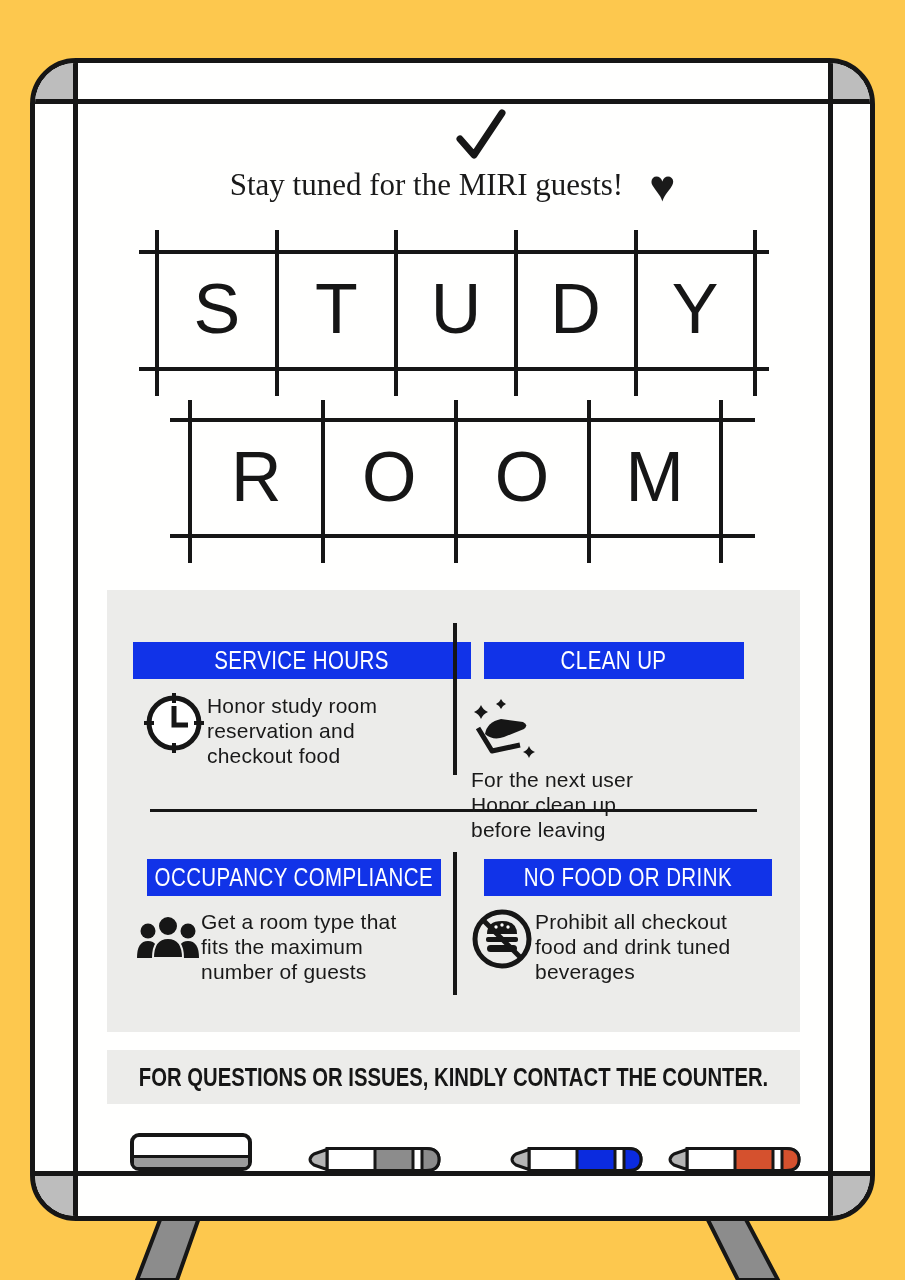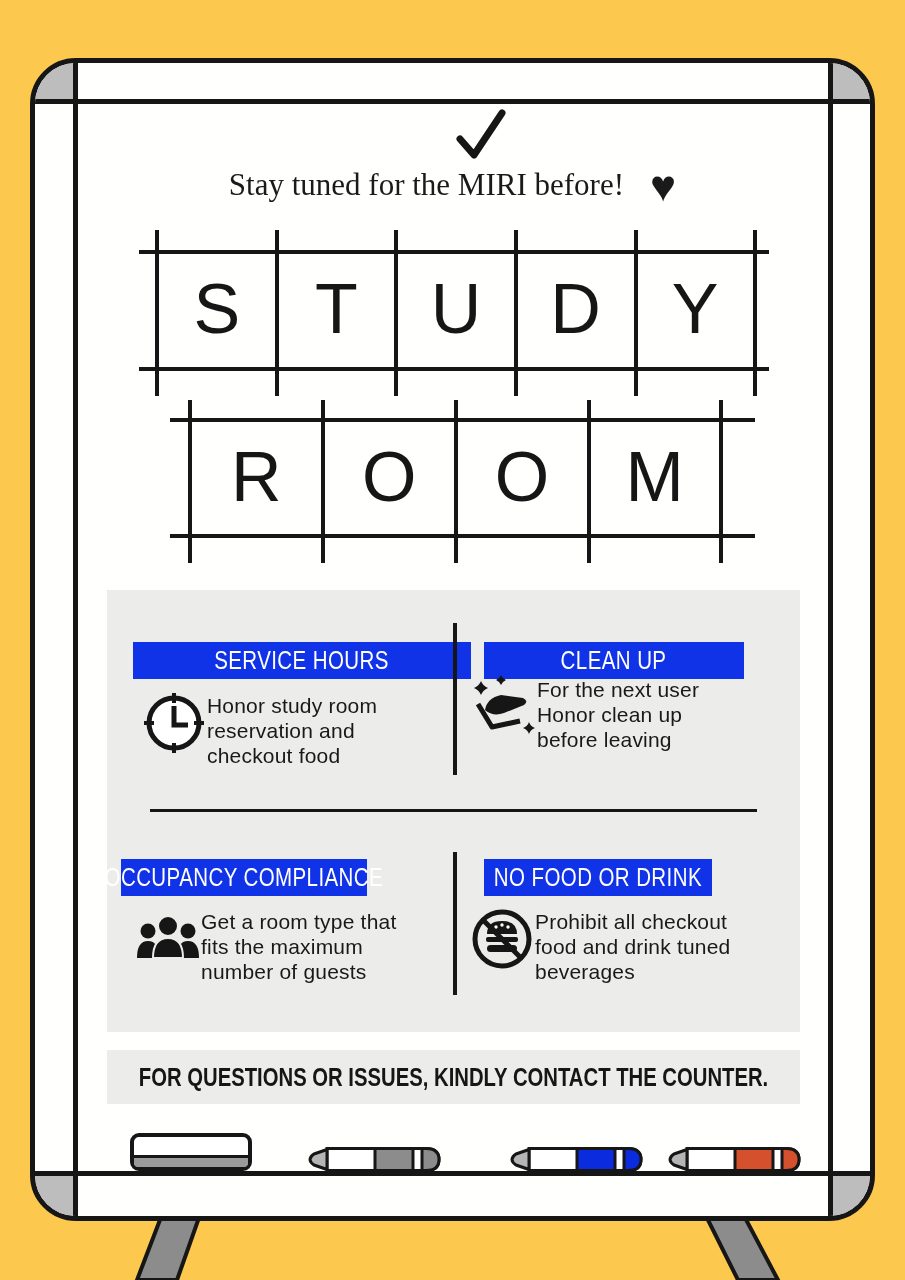--- a/index.html
+++ b/index.html
@@ -43,25 +43,25 @@
 
   
   .panel{position:absolute;left:72px;top:527px;width:693px;height:442px;
          background:#ECECEA;z-index:4;}
   .card-header{position:absolute;height:37px;background:#1133E8;display:flex;
                align-items:center;justify-content:center;}
   .card-header span{color:#FFFFFF;font-size:25px;font-weight:500;letter-spacing:.5px;
                transform:scaleX(.82);white-space:nowrap;}
   .ch1{left:26px;top:52px;width:338px;}
   .ch2{left:377px;top:52px;width:260px;}
-  .ch3{left:14px;top:269px;width:246px;align-items:center;}
-  .ch4{left:377px;top:269px;width:228px;}
+  .ch3{left:40px;top:269px;width:294px;align-items:center;}
+  .ch4{left:377px;top:269px;width:288px;}
   .card-body{position:absolute;display:flex;gap:0;align-items:flex-start;}
   .cb1{left:34px;top:100px;}
-  .cb2{left:364px;top:84px;}
+  .cb2{left:364px;top:108px;flex-direction:column;}
   .cb3{left:28px;top:316px;}
   .cb4{left:362px;top:316px;}
   .icon-box{width:66px;height:66px;flex:0 0 auto;display:flex;align-items:center;justify-content:center;}
   .rule-text{font-size:21px;line-height:25px;font-weight:500;color:#191919;
              letter-spacing:.2px;padding-top:3px;white-space:nowrap;}
   .div-v{position:absolute;left:346px;width:4px;background:#161616;}
   .dv1{top:33px;height:152px;}
   .dv2{top:262px;height:143px;}
   .div-h{position:absolute;left:43px;top:219px;width:607px;height:3px;background:#161616;}
 
@@ -100,21 +100,21 @@
       <div class="frame-line fl-top"></div>
       <div class="frame-line fl-tray"></div>
       <div class="frame-line fl-left"></div>
       <div class="frame-line fl-right"></div>
 
       <svg class="check" width="55" height="55" viewBox="0 0 55 55">
         <path d="M8,32 L22,48 L50,6" fill="none" stroke="#161616" stroke-width="7" stroke-linecap="round" stroke-linejoin="round"></path>
       </svg>
 
       <div class="note">
-        <span>Stay tuned for the MIRI before!</span><span class="heart">♥</span>
+        <span>Stay tuned for the MIRI guests!</span><span class="heart">♥</span>
       </div>
 
       <div class="grid grid-study">
         <div class="gl" style="left:-4px;width:630px;top:20px;height:4px;"></div>
         <div class="gl" style="left:-4px;width:630px;top:137px;height:4px;"></div>
         <div class="gl" style="left:12px;top:0;width:4px;height:166px;"></div>
         <div class="gl" style="left:132px;top:0;width:4px;height:166px;"></div>
         <div class="gl" style="left:251px;top:0;width:4px;height:166px;"></div>
         <div class="gl" style="left:371px;top:0;width:4px;height:166px;"></div>
         <div class="gl" style="left:491px;top:0;width:4px;height:166px;"></div>

